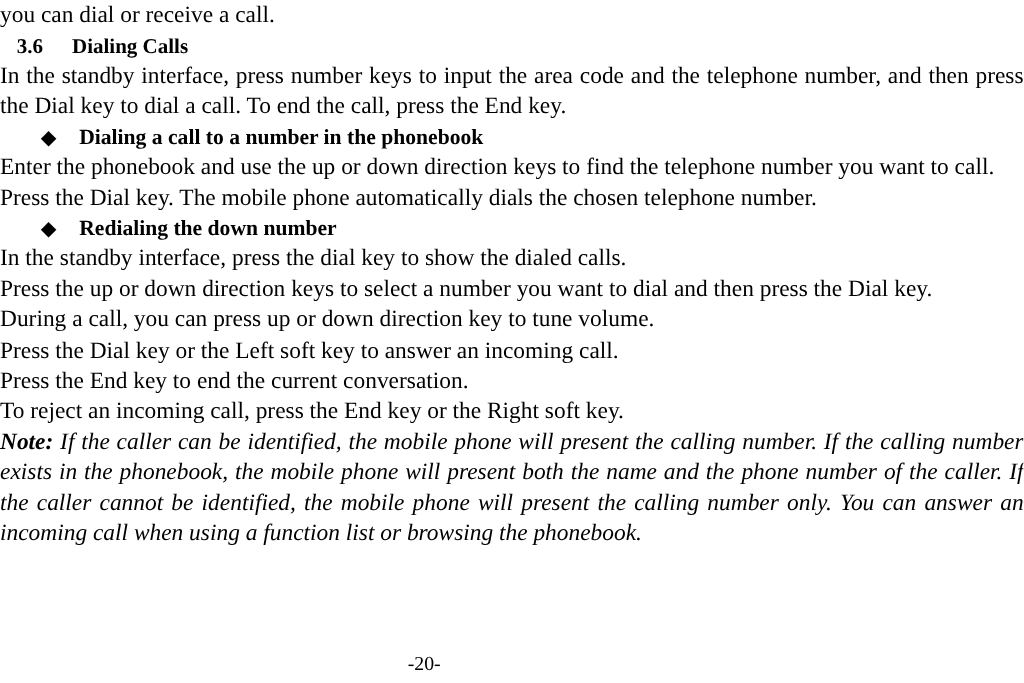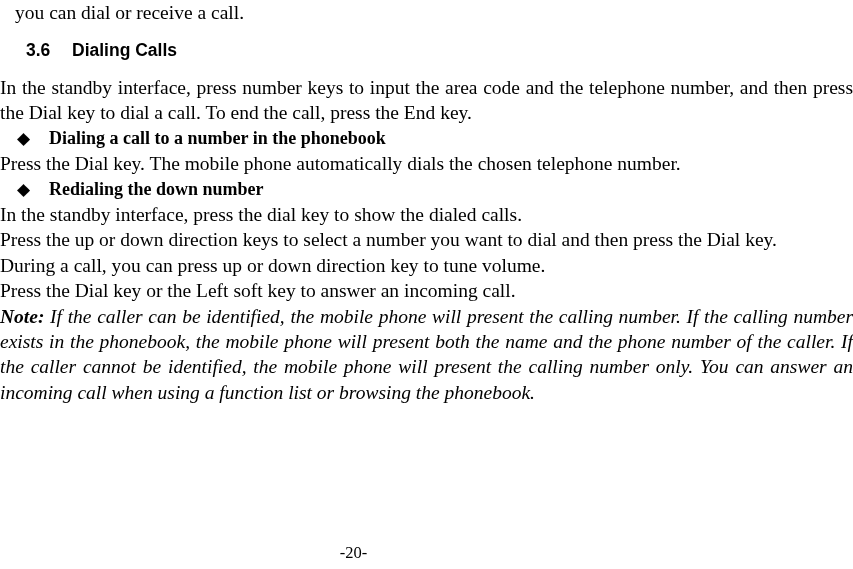--- a/index.html
+++ b/index.html
@@ -22,31 +22,31 @@
     left: 0;
     top: 0;
     width: 853px;
   }
 
   
   .cont-line {
     font-size: 19.5px;
     line-height: 25px;
     margin: 0;
-    padding: 0 0 0 15px;
+    padding: 0 0 0 0;
     height: 25px;
   }
 
   
   .section-heading {
-    font-family: Liberation Sans, sans-serif;
+    font-family: Liberation Serif, serif;
     font-weight: bold;
     font-size: 17.5px;
     line-height: 26px;
-    margin: 12px;
+    margin: 0;
     padding-left: 14px;
     height: 26px;
     white-space: nowrap;
   }
   .section-heading .sec-num {
     display: inline-block;
     width: 46px;
   }
 
   
@@ -70,21 +70,21 @@
     text-align: left;
     white-space: nowrap;
   }
 
   
   .bullet-heading {
     font-size: 18px;
     line-height: 25.4px;
     font-weight: bold;
     margin: 0;
-    padding-left: 17px;
+    padding-left: 34px;
     white-space: nowrap;
   }
   .bullet-heading .diamond {
     display: inline-block;
     width: 32px;
     font-weight: normal;
     font-size: 17px;
   }
 
   
@@ -125,38 +125,41 @@
     <h2 class="section-heading">
       <span class="sec-num">3.6</span><span>Dialing Calls</span>
     </h2>
 
     <p class="body-para">In the standby interface, press number keys to input the area code and the telephone number, and then press the Dial key to dial a call. To end the call, press the End key.</p>
 
     <p class="bullet-heading">
       <span class="diamond">◆</span><span>Dialing a call to a number in the phonebook</span>
     </p>
 
+    <p class="body-line">Enter the phonebook and use the up or down direction keys to find the telephone number you want to call.</p>
 
     <p class="body-line">Press the Dial key. The mobile phone automatically dials the chosen telephone number.</p>
 
     <p class="bullet-heading">
       <span class="diamond">◆</span><span>Redialing the down number</span>
     </p>
 
     <p class="body-line">In the standby interface, press the dial key to show the dialed calls.</p>
 
     <p class="body-line">Press the up or down direction keys to select a number you want to dial and then press the Dial key.</p>
 
 
     <p class="body-line">During a call, you can press up or down direction key to tune volume.</p>
 
 
     <p class="body-line">Press the Dial key or the Left soft key to answer an incoming call.</p>
 
+    <p class="body-line">Press the End key to end the current conversation.</p>
 
+    <p class="body-line">To reject an incoming call, press the End key or the Right soft key.</p>
 
     <p class="note-para">
       <span class="note-label">Note:</span><span> If the caller can be identified, the mobile phone will present the calling number. If the calling number exists in the phonebook, the mobile phone will present both the name and the phone number of the caller. If the caller cannot be identified, the mobile phone will present the calling number only. You can answer an incoming call when using a function list or browsing the phonebook.</span>
     </p>
 
 
   </div>
 
   <div class="page-footer">-20-</div>
 </div>

